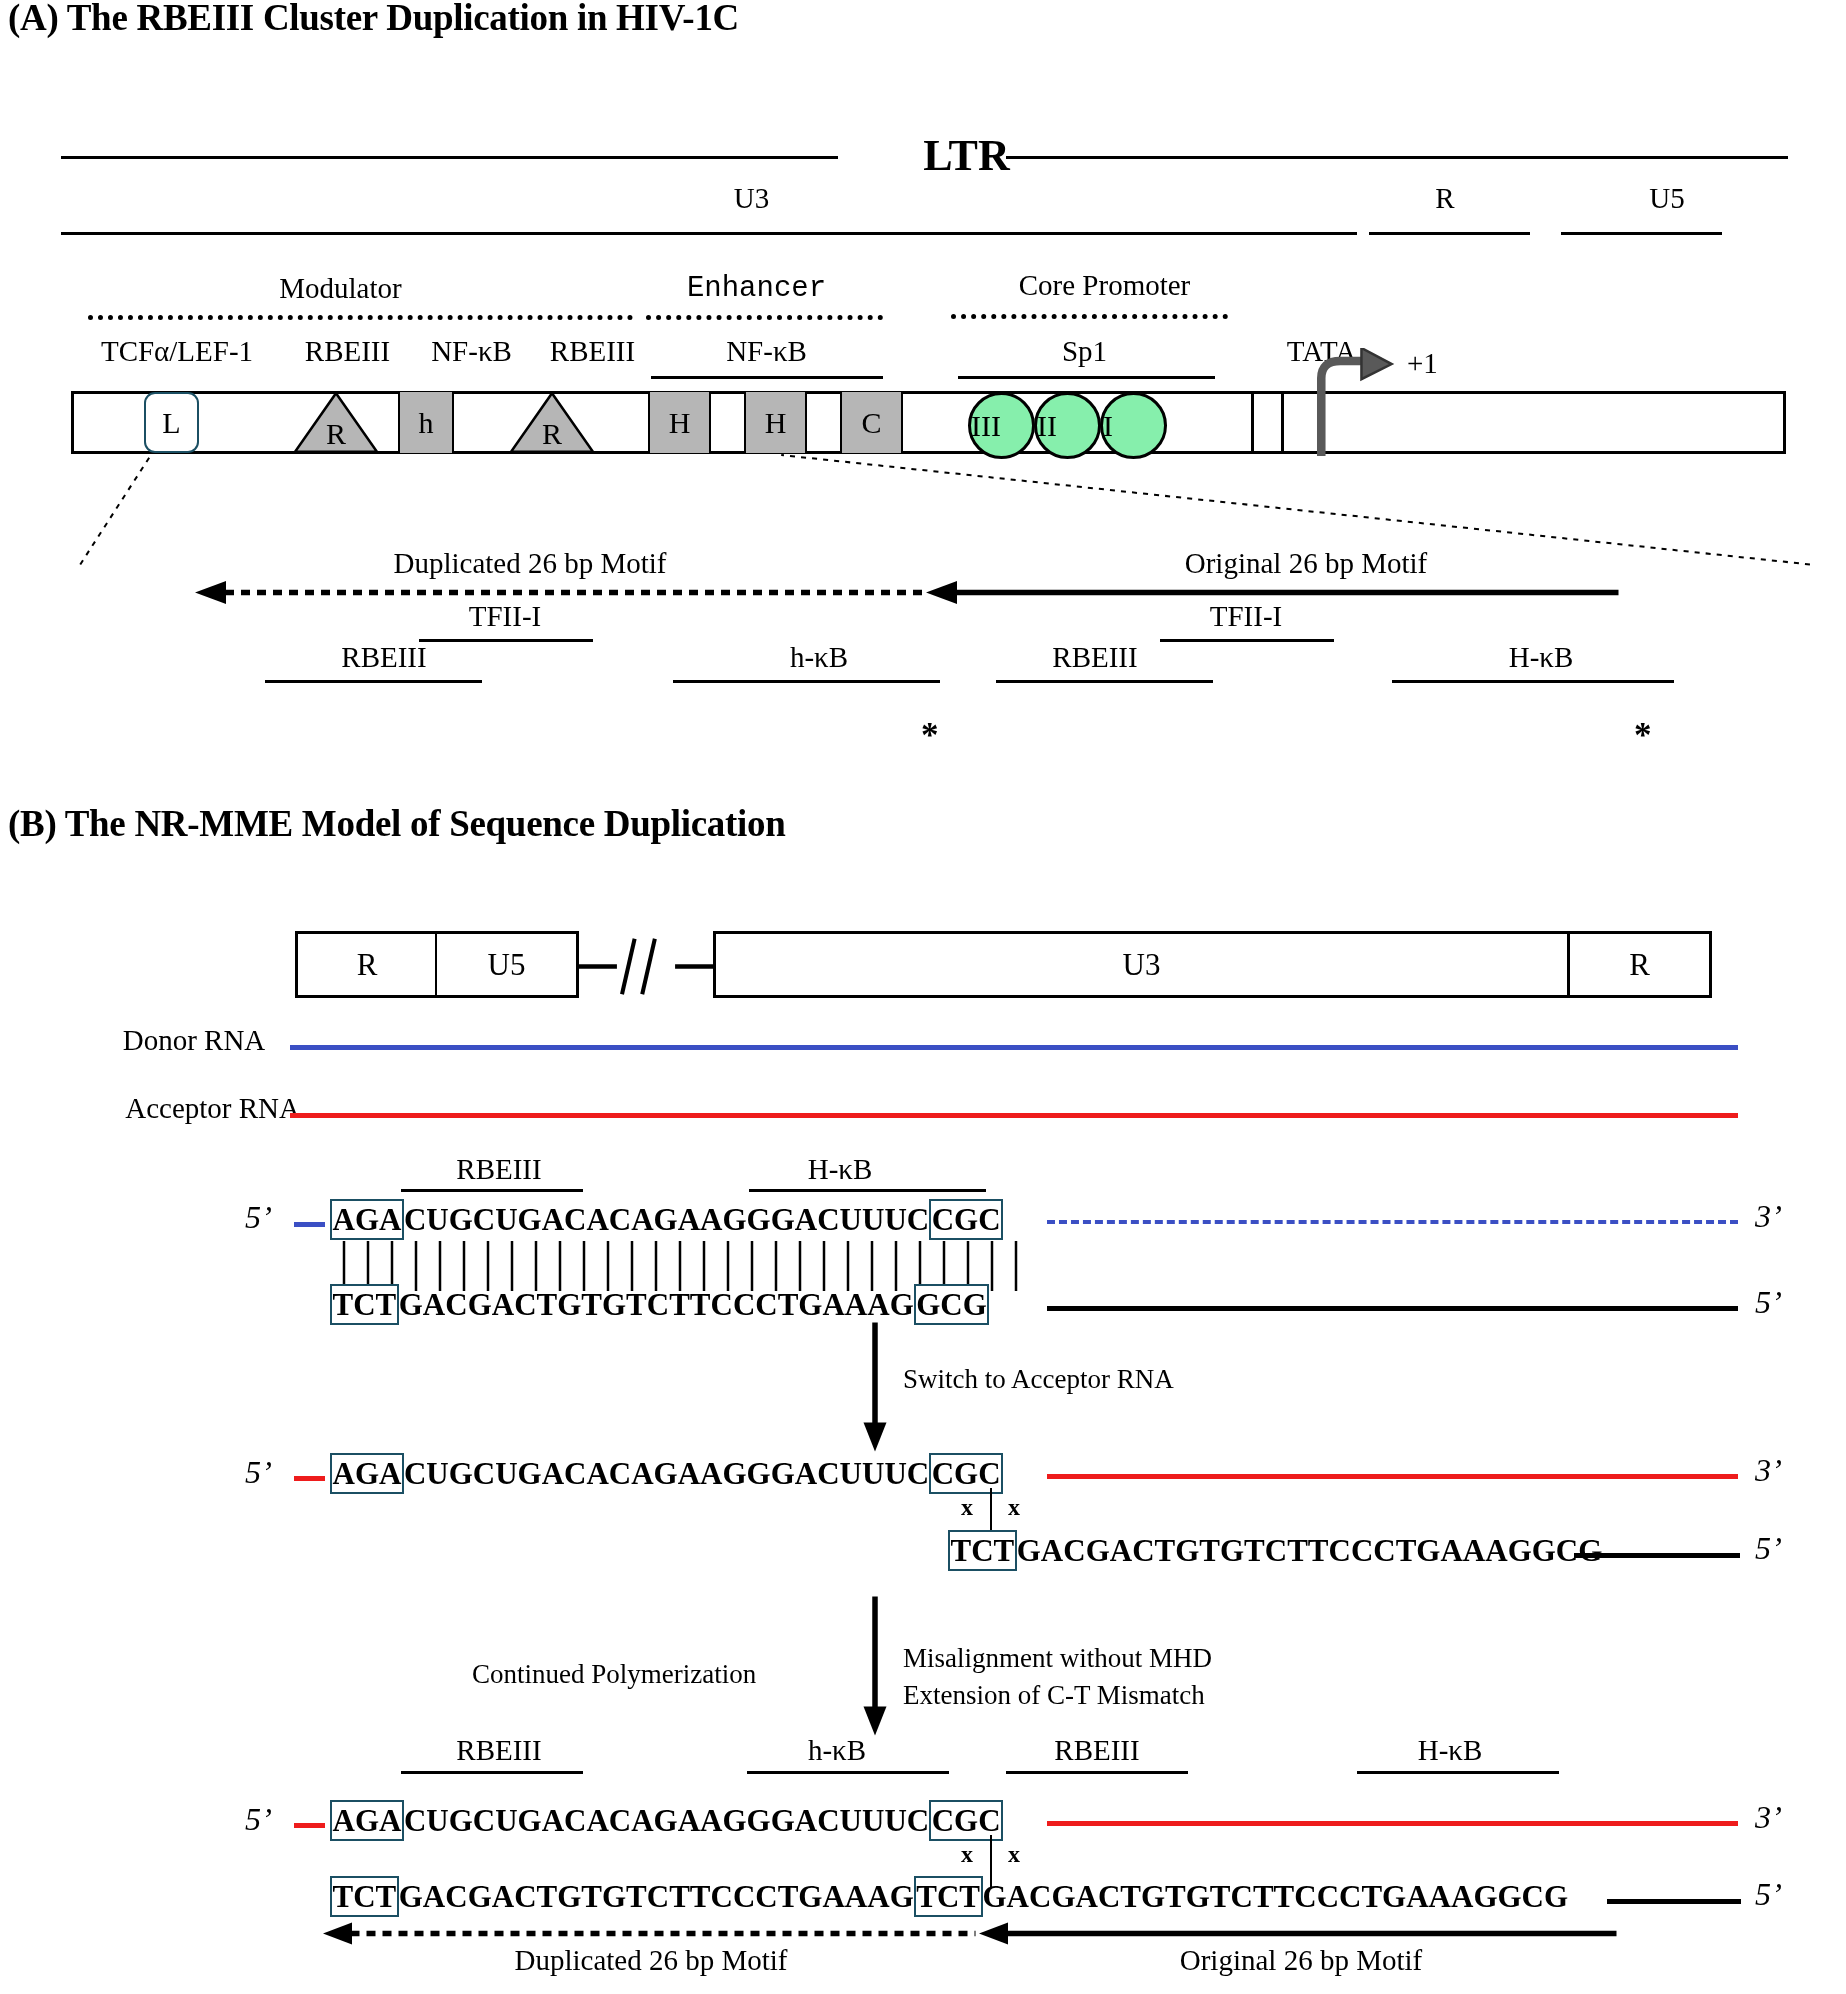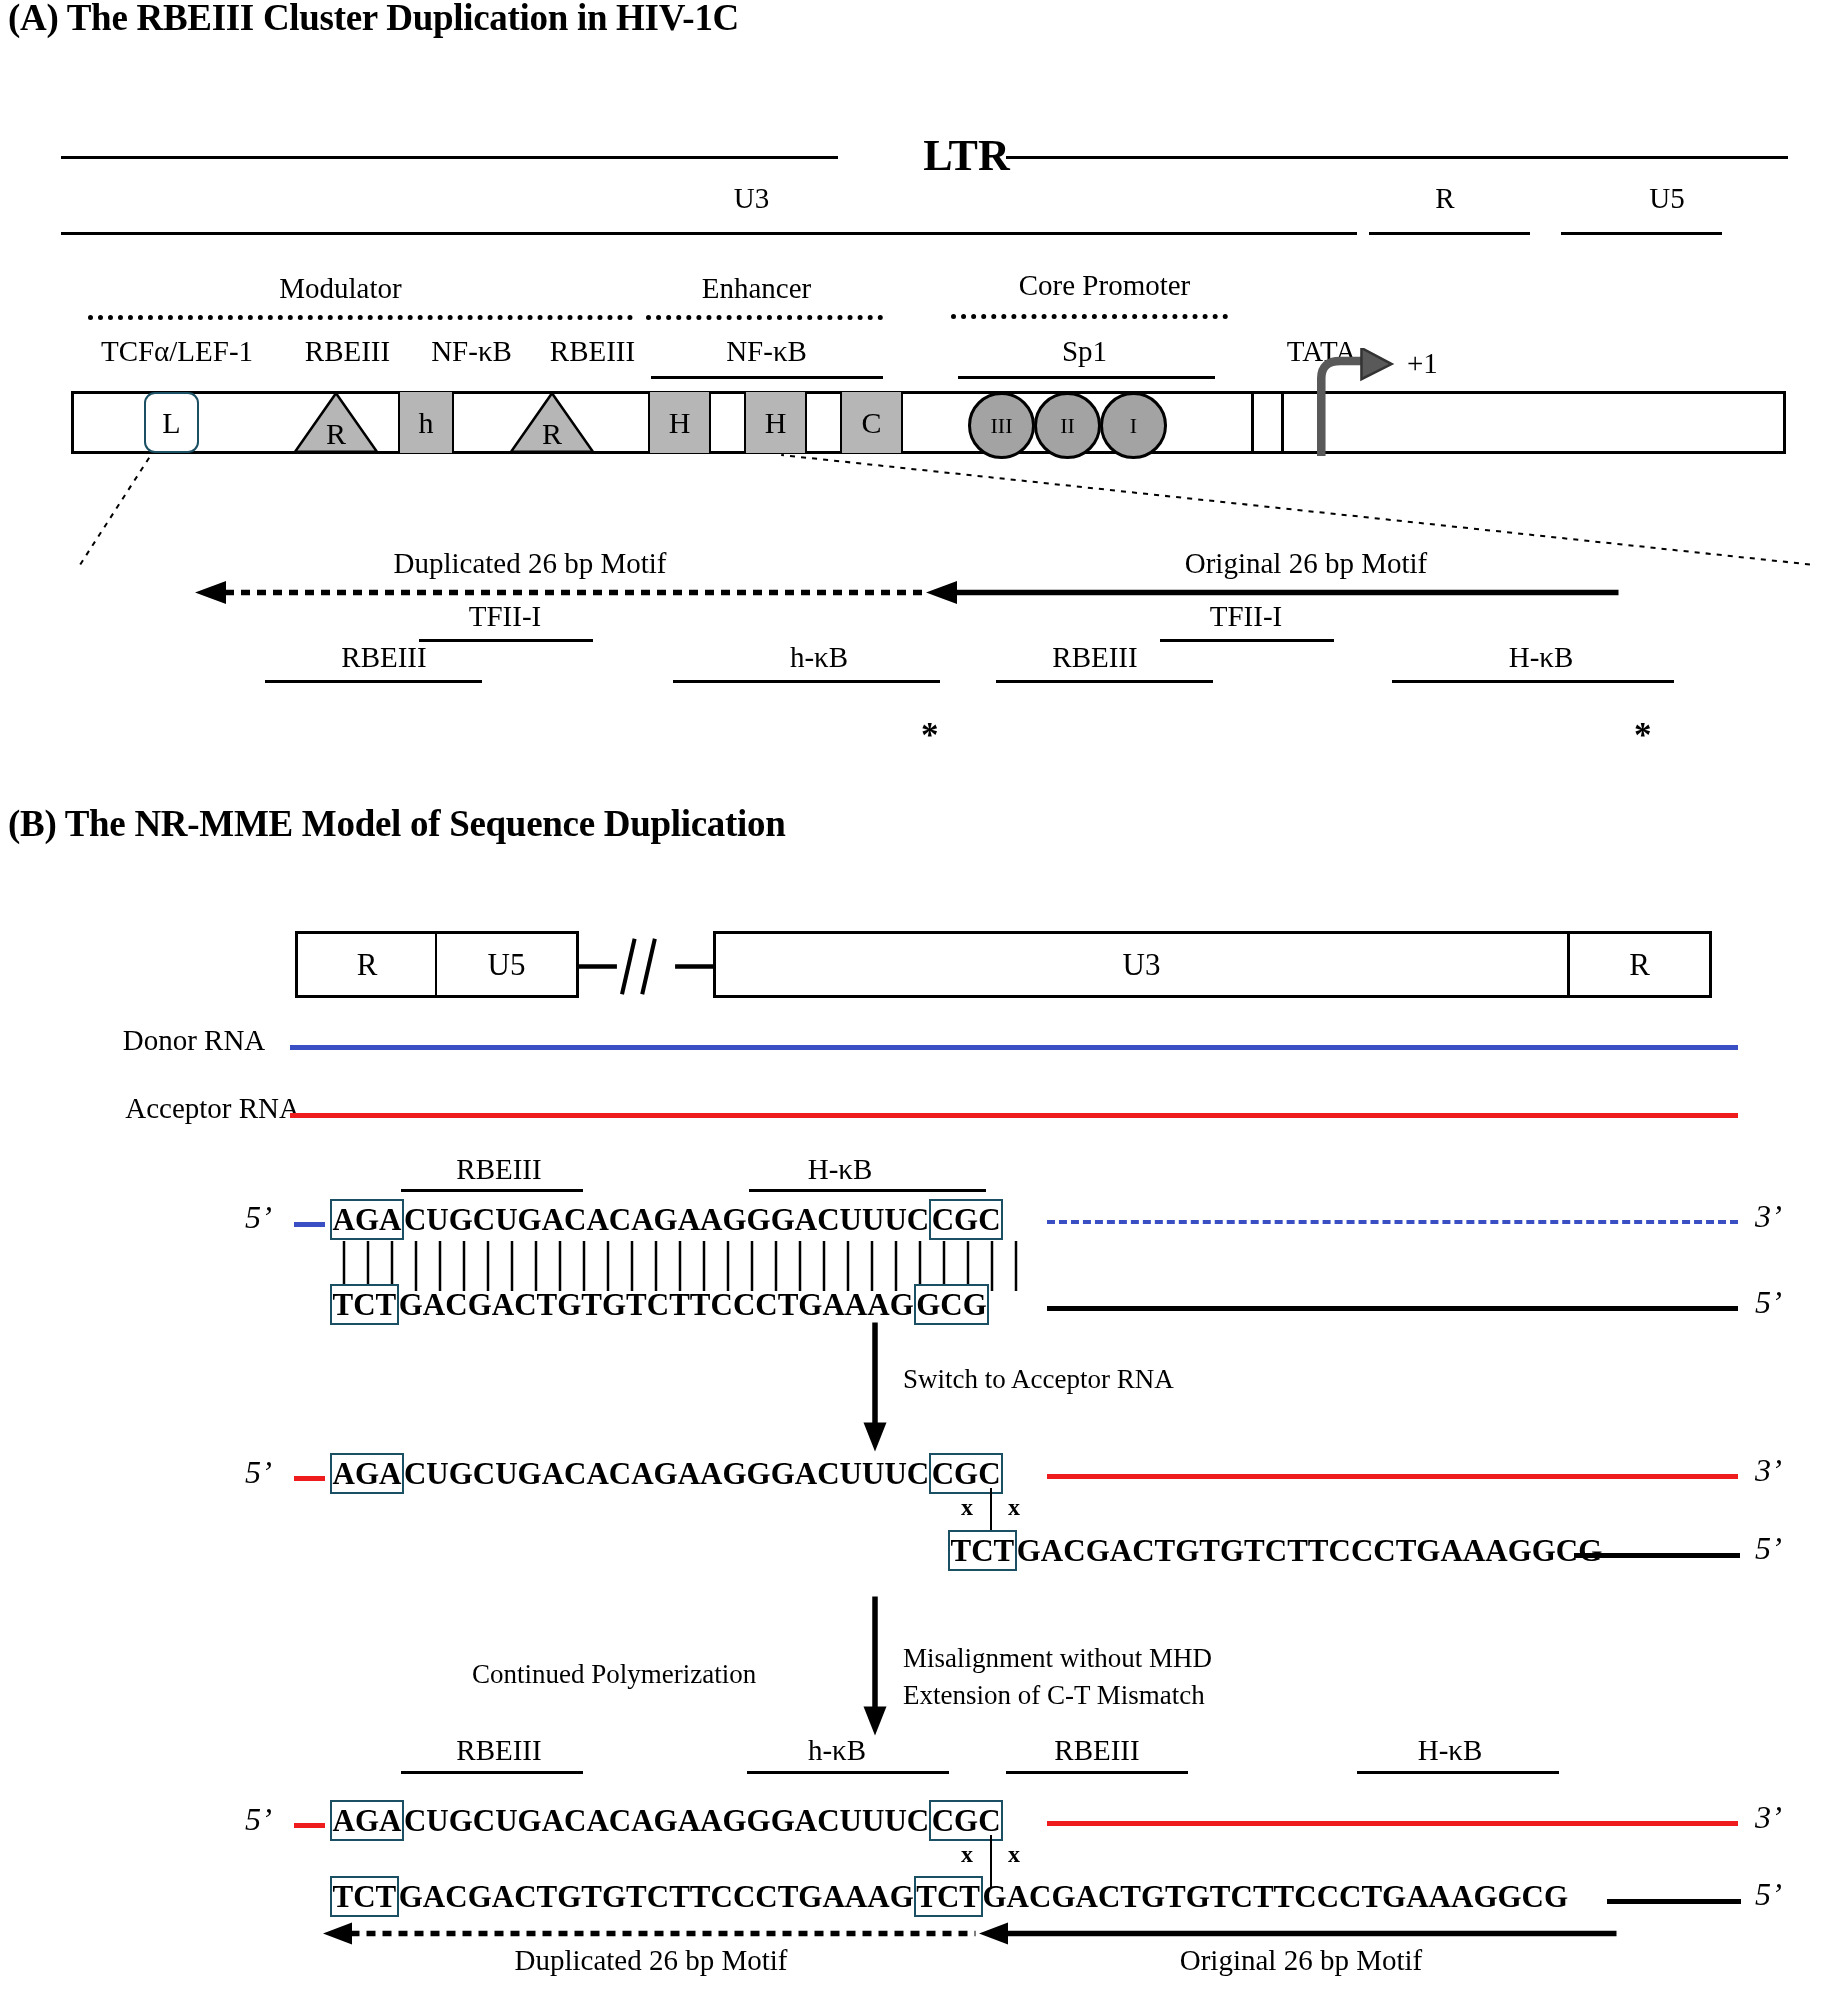--- a/index.html
+++ b/index.html
@@ -62,23 +62,23 @@
   .site-lef {
     border: 2.5px solid #1b4f63;
     border-radius: 11px;
     background: #ffffff;
   }
   .tri-wrap { position:absolute; }
   .oval {
     position: absolute;
     border: 3px solid #000;
     border-radius: 50%;
-    background: #a3a3a3;
-    display:flex; align-items:center; justify-content:center;
-    font-size: 22px;
+    background: #86efac;
+    display:flex; align-items:center; justify-content:flex-start;
+    font-size: 30px;
   }
   .vbar { position:absolute; background:#000; width:2.5px; }
   
   .seqtext {
     font-family: "Liberation Serif", "DejaVu Serif", serif;
     font-size: 36px;
     letter-spacing: 0.3px;
     white-space: nowrap;
   }
   .monoseq {
@@ -125,21 +125,21 @@
 
   <div class="abs lbl" style="left:686px; top:182px; width:131px;">U3</div>
   <div class="abs lbl" style="left:1387px; top:182px; width:116px;">R</div>
   <div class="abs lbl" style="left:1604px; top:182px; width:126px;">U5</div>
 
   <div class="abs rule" style="left:61px; top:232px; width:1296px;"></div>
   <div class="abs rule" style="left:1369px; top:232px; width:161px;"></div>
   <div class="abs rule" style="left:1561px; top:232px; width:161px;"></div>
 
   <div class="abs lbl" style="left:227px; top:272px; width:227px;">Modulator</div>
-  <div class="abs lbl" style="left:648px; top:272px; width:217px;">Enhancer</div>
+  <div class="abs lbl" style="left:648px; top:272px; width:217px;font-family:Liberation Mono, monospace;">Enhancer</div>
   <div class="abs lbl" style="left:953px; top:269px; width:303px;">Core Promoter</div>
 
   <div class="abs dotted" style="left:88px; top:315px; width:545px;"></div>
   <div class="abs dotted" style="left:646px; top:315px; width:237px;"></div>
   <div class="abs dotted" style="left:951px; top:314px; width:277px;"></div>
 
   <div class="abs lbl" style="left:71px; top:335px; width:212px;">TCFα/LEF-1</div>
   <div class="abs lbl" style="left:277px; top:335px; width:141px;">RBEIII</div>
   <div class="abs lbl" style="left:406px; top:335px; width:131px;">NF-κB</div>
   <div class="abs lbl" style="left:522px; top:335px; width:141px;">RBEIII</div>

